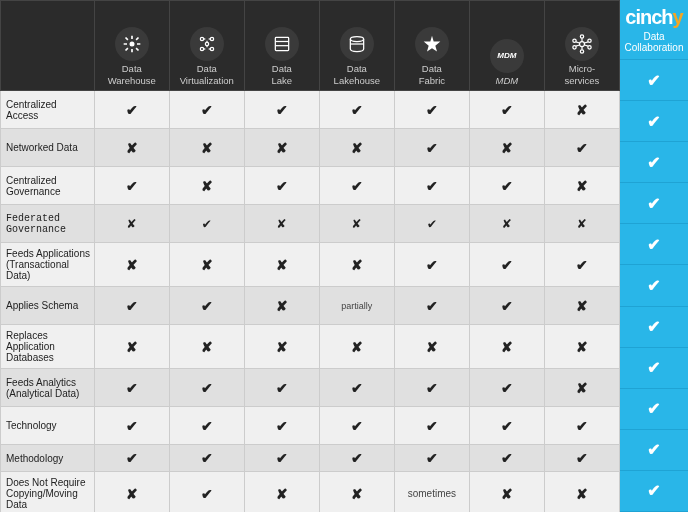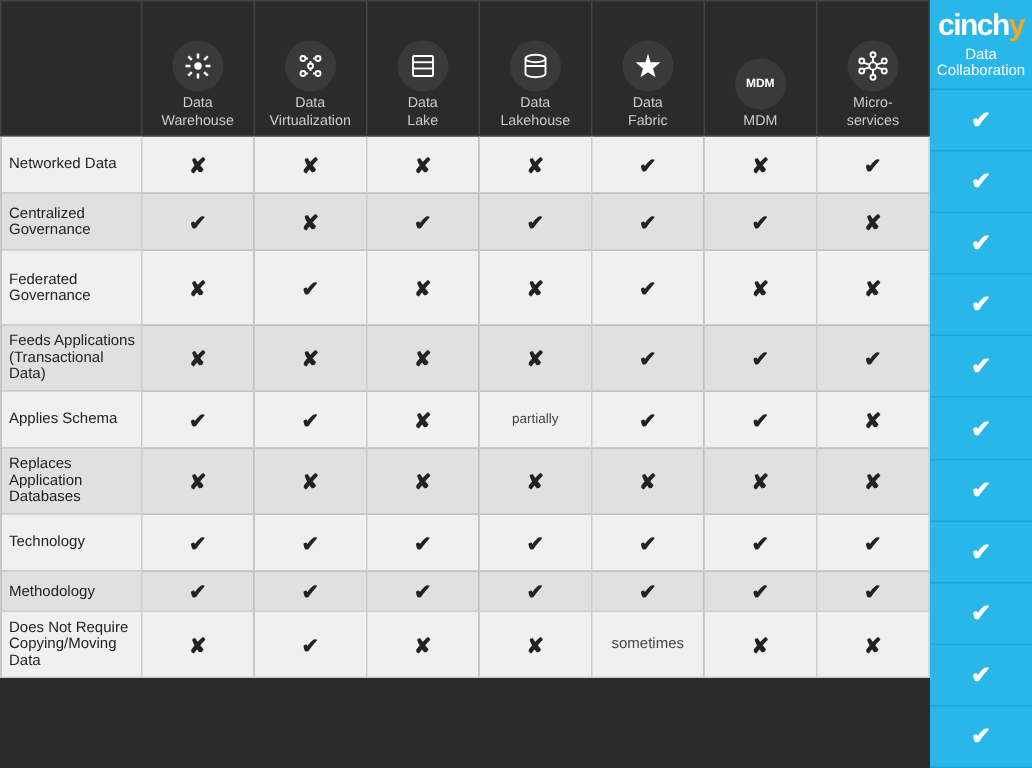--- a/index.html
+++ b/index.html
@@ -177,21 +177,21 @@
               <div style="display:flex;flex-direction:column;align-items:center;">
                 <div style="width:34px;height:34px;border-radius:50%;background:#3a3a3a;display:flex;align-items:center;justify-content:center;margin:0 auto 2px auto;">
                   <svg width="20" height="20" viewBox="0 0 24 24" fill="white">
                     <polygon points="12,2 14,9 22,9 16,14 18,21 12,17 6,21 8,14 2,9 10,9"></polygon>
                   </svg>
                 </div>
                 <span style="font-size:9.5px;color:#ccc;text-align:center;line-height:1.2;">Data<br>Fabric</span>
               </div>
             </th>
             <th style="width: 72px;">
-              <div style="display:flex;flex-direction:column;align-items:center;">
+              <div style="display:flex;flex-direction:column;align-items:center;font-style:italic;">
                 <div style="width:34px;height:34px;border-radius:50%;background:#3a3a3a;display:flex;align-items:center;justify-content:center;margin:0 auto 2px auto;font-size:8px;color:#fff;font-weight:bold;">MDM</div>
                 <span style="font-size:9.5px;color:#ccc;text-align:center;line-height:1.2;">MDM</span>
               </div>
             </th>
             <th style="width: 72px; margin-left: 44px;">
               <div style="display:flex;flex-direction:column;align-items:center;">
                 <div style="width:34px;height:34px;border-radius:50%;background:#3a3a3a;display:flex;align-items:center;justify-content:center;margin:0 auto 2px auto;">
                   <svg width="20" height="20" viewBox="0 0 24 24" fill="none" stroke="white" stroke-width="1.5">
                     <circle cx="12" cy="12" r="3"></circle>
                     <circle cx="12" cy="3" r="2"></circle>
@@ -207,41 +207,51 @@
                     <line x1="4.76" y1="14.5" x2="9" y2="13.2"></line>
                     <line x1="4.76" y1="9.5" x2="9" y2="10.8"></line>
                   </svg>
                 </div>
                 <span style="font-size:9.5px;color:#ccc;text-align:center;line-height:1.2;">Micro-<br>services</span>
               </div>
             </th>
           </tr>
       </thead>
       <tbody id="table-body">
+      <tr style="height: 38px;">
+            <td class="row-label">Centralized Access</td>
+            <td><span class="check">✔</span></td>
+            <td><span class="check">✔</span></td>
+            <td><span class="check">✔</span></td>
+            <td><span class="check">✔</span></td>
+            <td><span class="check">✔</span></td>
+            <td><span class="check">✔</span></td>
+            <td><span class="cross">✘</span></td>
+          </tr>
           <tr style="height: 38px;">
             <td class="row-label">Networked Data</td>
             <td><span class="cross">✘</span></td>
             <td><span class="cross">✘</span></td>
             <td><span class="cross">✘</span></td>
             <td><span class="cross">✘</span></td>
             <td><span class="check">✔</span></td>
             <td><span class="cross">✘</span></td>
             <td><span class="check">✔</span></td>
           </tr>
           <tr style="height: 38px; padding-left: 28px;">
             <td class="row-label">Centralized Governance</td>
             <td><span class="check">✔</span></td>
             <td><span class="cross">✘</span></td>
             <td><span class="check">✔</span></td>
             <td><span class="check">✔</span></td>
             <td><span class="check">✔</span></td>
             <td><span class="check">✔</span></td>
             <td><span class="cross">✘</span></td>
           </tr>
-          <tr style="height: 50px;">
+          <tr style="height: 38px; font-family: Liberation Mono, monospace;">
             <td class="row-label">Federated<br>Governance</td>
             <td><span class="cross">✘</span></td>
             <td><span class="check">✔</span></td>
             <td><span class="cross">✘</span></td>
             <td><span class="cross">✘</span></td>
             <td><span class="check">✔</span></td>
             <td><span class="cross">✘</span></td>
             <td><span class="cross">✘</span></td>
           </tr>
           <tr style="height: 38px;">
@@ -265,20 +275,30 @@
             <td><span class="cross">✘</span></td>
           </tr>
           <tr style="height: 38px; border-radius: 17px;">
             <td class="row-label">Replaces Application<br>Databases</td>
             <td><span class="cross">✘</span></td>
             <td><span class="cross">✘</span></td>
             <td><span class="cross">✘</span></td>
             <td><span class="cross">✘</span></td>
             <td><span class="cross">✘</span></td>
             <td><span class="cross">✘</span></td>
+            <td><span class="cross">✘</span></td>
+          </tr>
+          <tr style="height: 38px;">
+            <td class="row-label">Feeds Analytics<br>(Analytical Data)</td>
+            <td><span class="check">✔</span></td>
+            <td><span class="check">✔</span></td>
+            <td><span class="check">✔</span></td>
+            <td><span class="check">✔</span></td>
+            <td><span class="check">✔</span></td>
+            <td><span class="check">✔</span></td>
             <td><span class="cross">✘</span></td>
           </tr>
           <tr style="height: 38px;">
             <td class="row-label">Technology</td>
             <td><span class="check">✔</span></td>
             <td><span class="check">✔</span></td>
             <td><span class="check">✔</span></td>
             <td><span class="check">✔</span></td>
             <td><span class="check">✔</span></td>
             <td><span class="check">✔</span></td>

